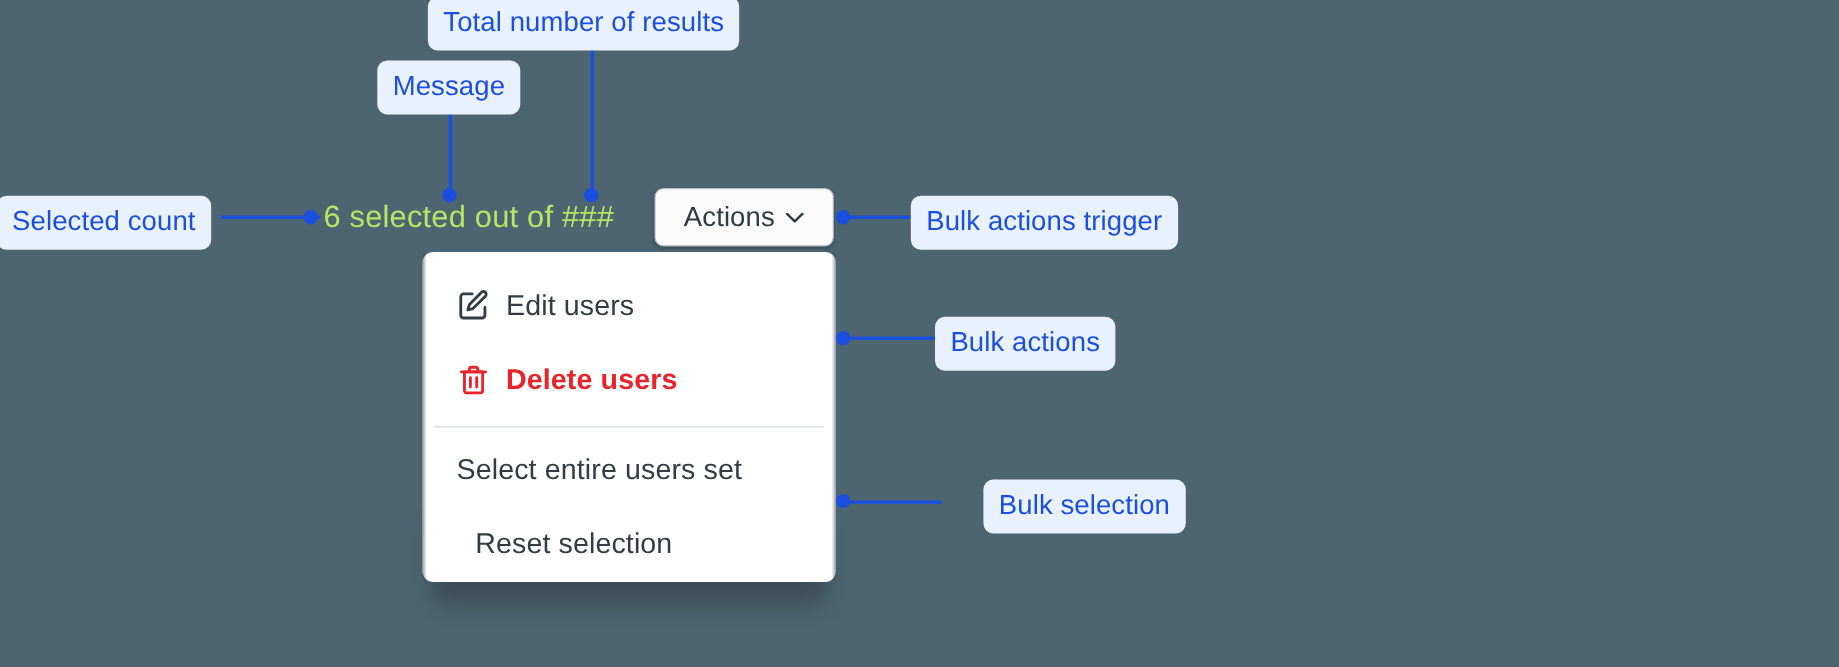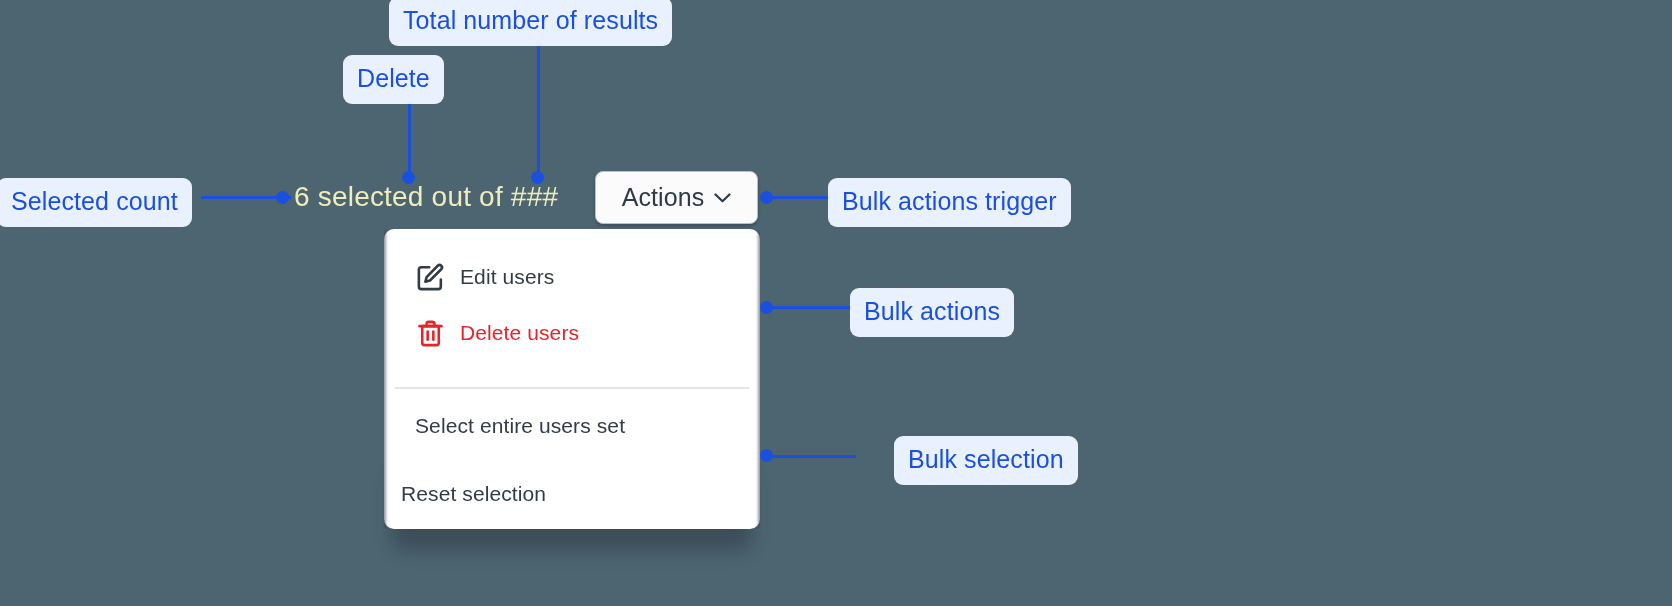--- a/index.html
+++ b/index.html
@@ -47,21 +47,21 @@
     border-radius: 50%;
     background: #1a4fe0;
   }
 
   
   .selected-count {
     position: absolute;
     left: 294px;
     top: 181px;
     font-size: 28px;
-    color: #fef9c3;
+    color: #bef264;
     opacity: 0.92;
     white-space: nowrap;
     letter-spacing: 0.2px;
   }
 
   
   .actions-btn {
     position: absolute;
     left: 595px;
     top: 171px;
@@ -123,21 +123,21 @@
     padding-left: 31px;
   }
   .menu-item .mi-icon {
     width: 31px;
     height: 31px;
     margin-right: 14px;
     flex: 0 0 auto;
     display: block;
   }
   .menu-item .mi-label {
-    font-size: 21px;
+    font-size: 26px;
     color: #333c45;
     letter-spacing: 0.1px;
     white-space: nowrap;
   }
   .menu-item.danger .mi-label { color: #e8242a; }
 
   .menu-divider {
     position: absolute;
     left: 11px;
     top: 158px;
@@ -209,49 +209,49 @@
   <div class="menu-item" style="top:14px;">
     <span>
       <svg class="mi-icon" viewBox="0 0 24 24" fill="none" xmlns="http://www.w3.org/2000/svg">
         <path d="M20 13.5V19a2 2 0 0 1-2 2H5a2 2 0 0 1-2-2V6a2 2 0 0 1 2-2h6" stroke="#333c45" stroke-width="2" stroke-linecap="round" stroke-linejoin="round"></path>
         <path d="M17.6 2.9a1.9 1.9 0 0 1 2.7 2.7L11.6 14.3l-3.6 1 1-3.6 8.6-8.8z" stroke="#333c45" stroke-width="2" stroke-linecap="round" stroke-linejoin="round"></path>
       </svg>
     </span>
     <span class="mi-label">Edit users</span>
   </div>
 
-  <div class="menu-item danger" style="top:70px;">
+  <div class="menu-item danger" style="top:82px;font-weight:bold;">
     <span>
       <svg class="mi-icon" viewBox="0 0 24 24" fill="none" xmlns="http://www.w3.org/2000/svg">
         <path d="M3.5 6.3h17" stroke="#e8242a" stroke-width="2" stroke-linecap="round"></path>
         <path d="M9 6.3V4.6a1.6 1.6 0 0 1 1.6-1.6h2.8A1.6 1.6 0 0 1 15 4.6v1.7" stroke="#e8242a" stroke-width="2" stroke-linecap="round" stroke-linejoin="round"></path>
         <path d="M5.6 6.3h12.8v13.1a1.6 1.6 0 0 1-1.6 1.6H7.2a1.6 1.6 0 0 1-1.6-1.6V6.3z" stroke="#e8242a" stroke-width="2" stroke-linecap="round" stroke-linejoin="round"></path>
         <path d="M9.8 10.4v6.5M14.2 10.4v6.5" stroke="#e8242a" stroke-width="2" stroke-linecap="round"></path>
       </svg>
     </span>
     <span class="mi-label">Delete users</span>
   </div>
 
   <div class="menu-divider"></div>
 
   <div class="menu-item" style="top:163px; padding-left:31px;">
     <span class="mi-label">Select entire users set</span>
   </div>
 
-  <div class="menu-item" style="top:231px; padding-left:17px;">
+  <div class="menu-item" style="top:231px; padding-left:48px;">
     <span class="mi-label">Reset selection</span>
   </div>
 
 </div>
 <div class="menu-edge"></div>
 <div class="menu-edge-right"></div>
 
 <div class="pill" style="left:389px; top:-3px;">Total number of results</div>
 
-<div class="pill" style="left:343px; top:55px;">Delete</div>
+<div class="pill" style="left:343px; top:55px;">Message</div>
 
 <div class="pill" style="left:-3px; top:178px;">Selected count</div>
 
 <div class="pill" style="left:828px; top:178px;">Bulk actions trigger</div>
 
 <div class="pill" style="left:850px; top:288px;text-align:center;">Bulk actions</div>
 
 <div class="pill" style="left:850px; top:436px;margin-left:44px;">Bulk selection</div>
 
 </body></html>

